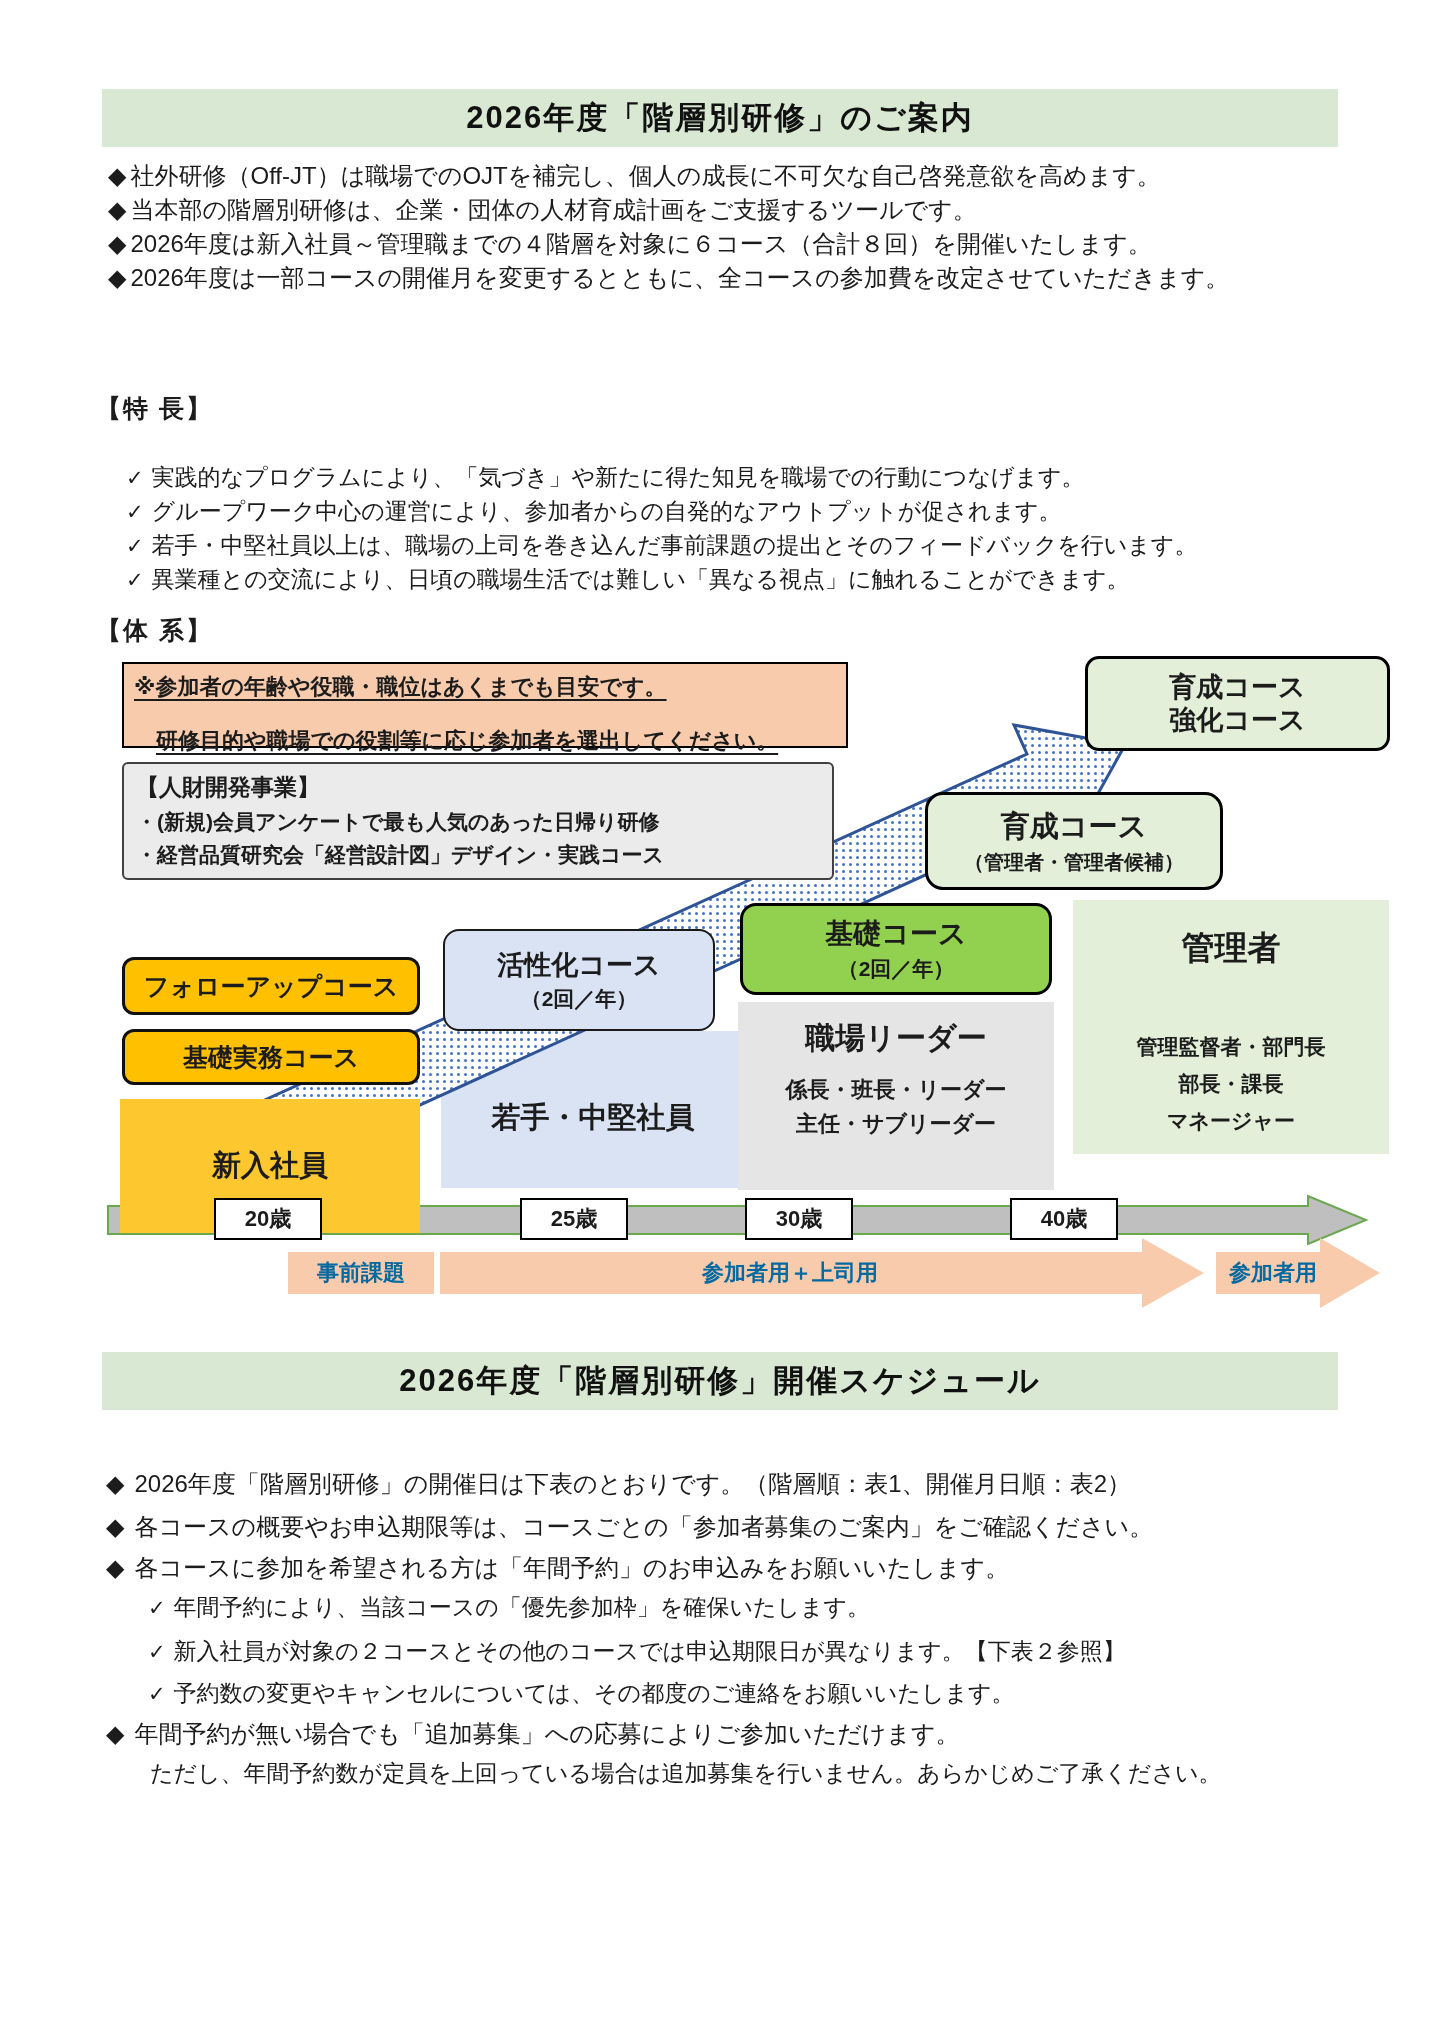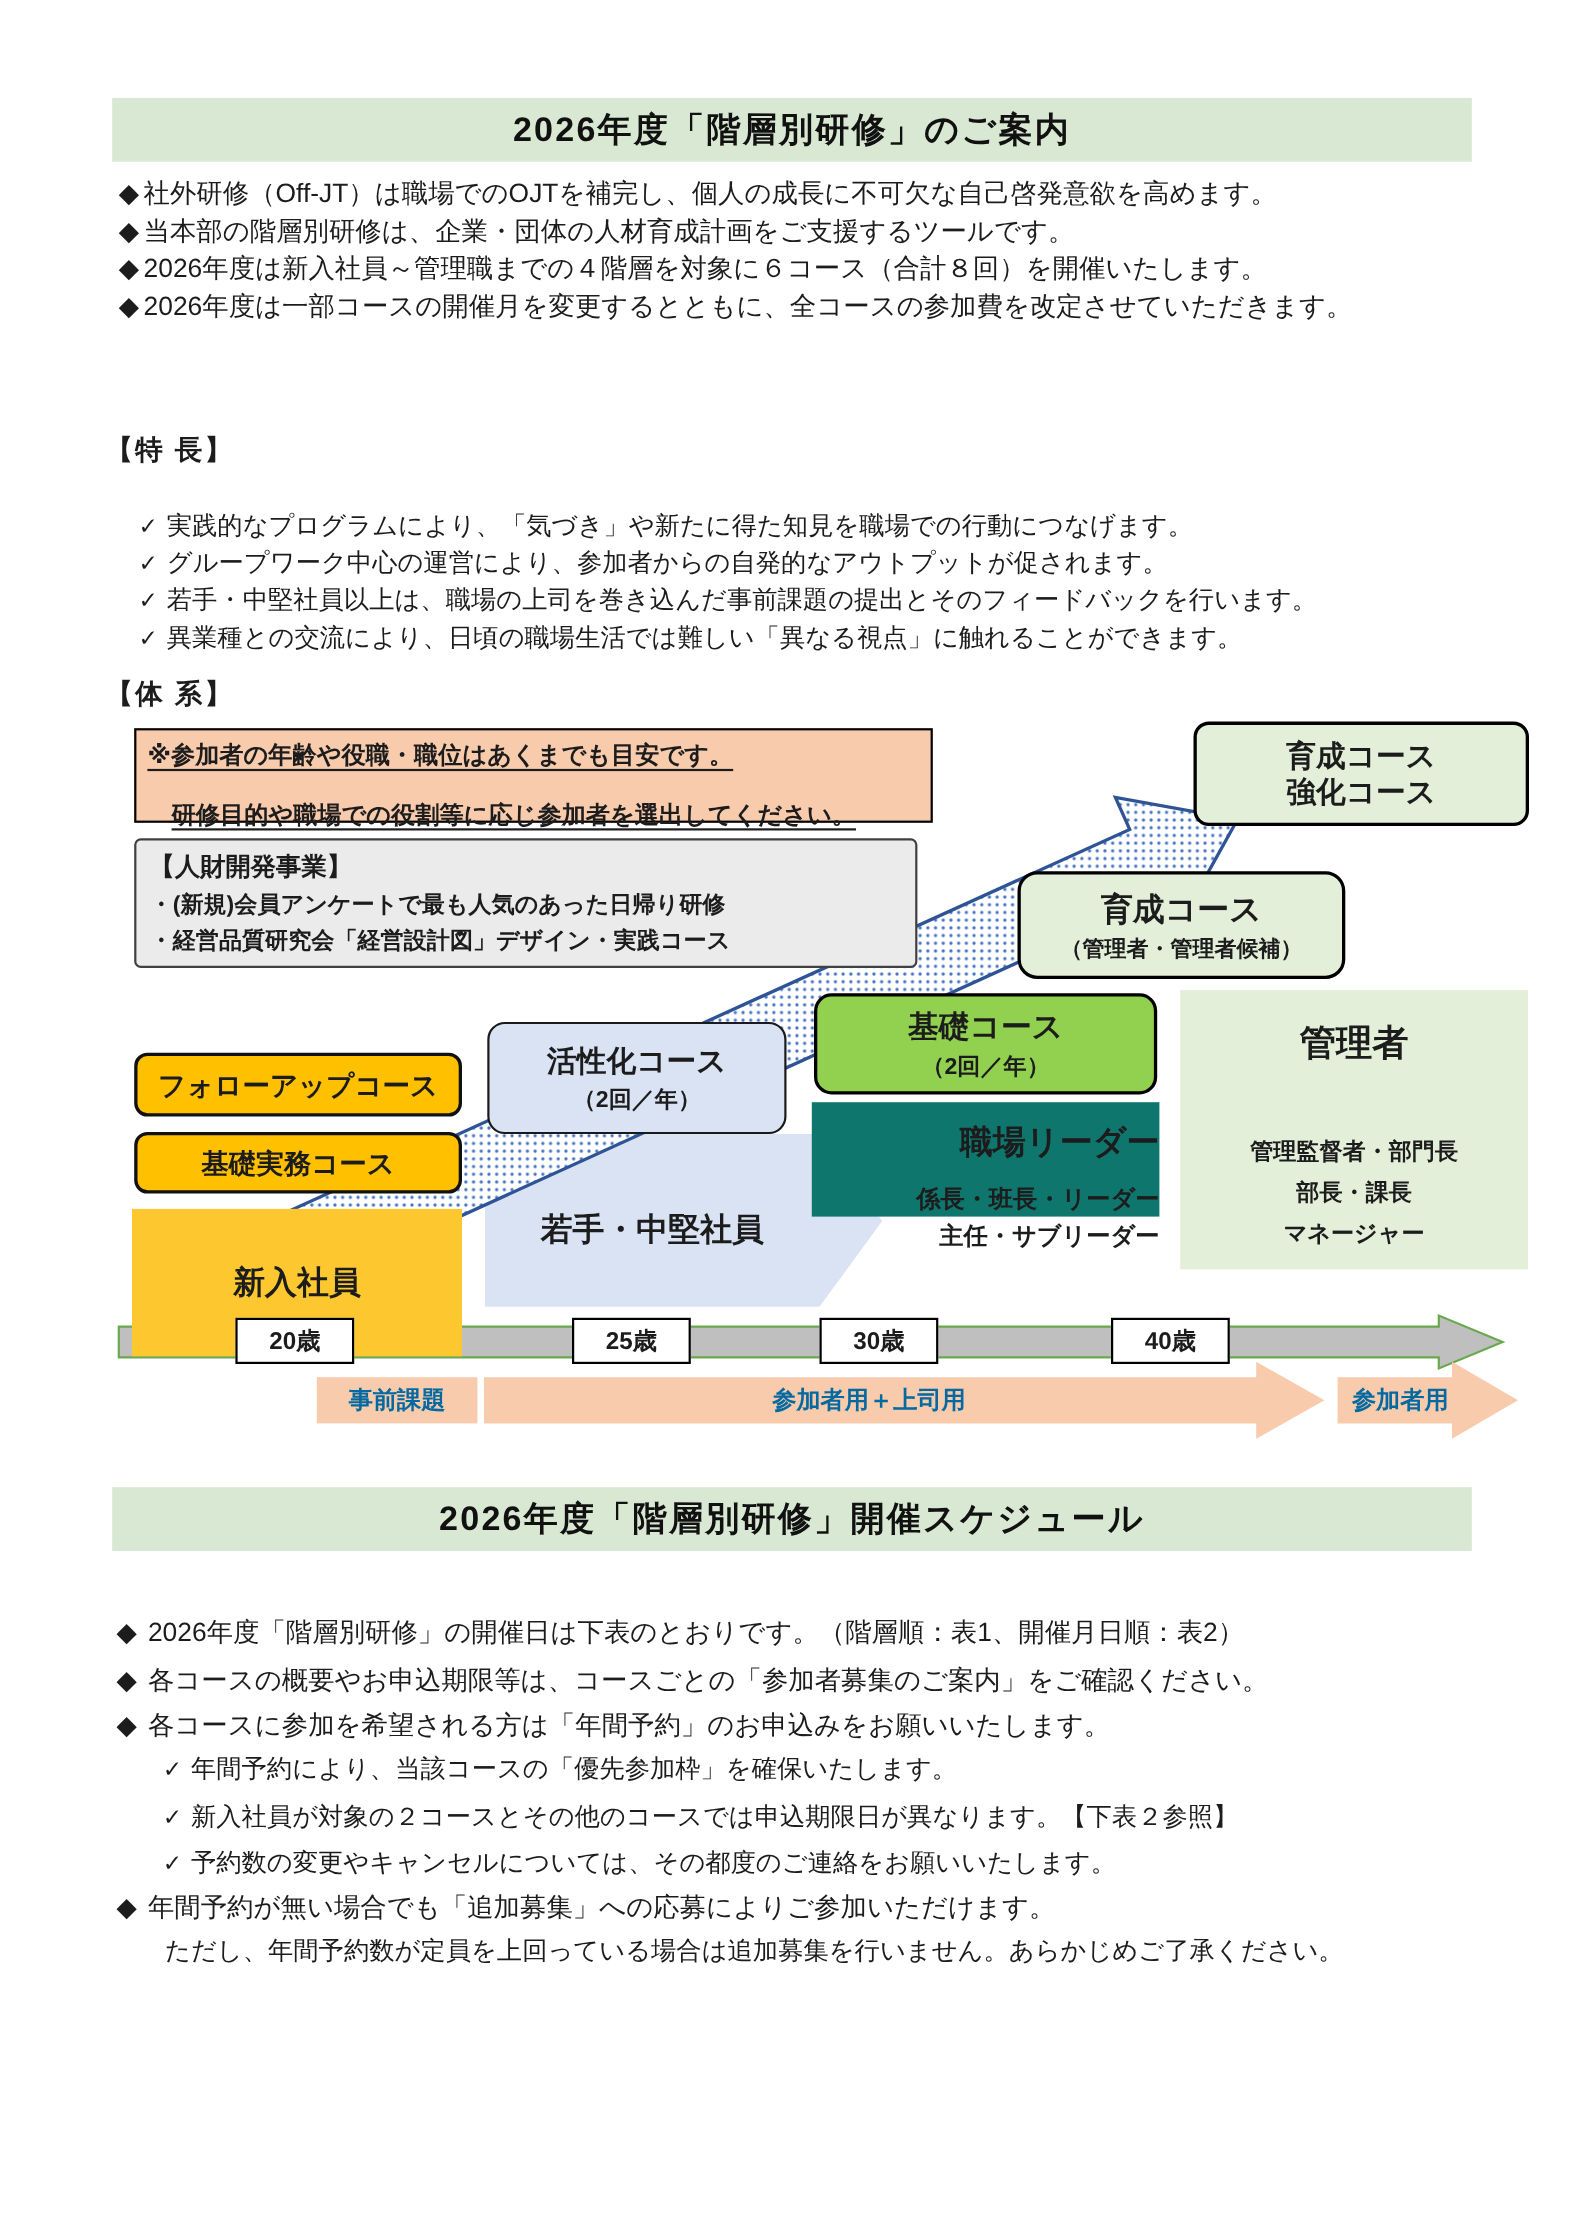--- a/index.html
+++ b/index.html
@@ -34,21 +34,21 @@
   .gray-box .i{font-size:21px;font-weight:600;margin-top:5px;white-space:nowrap;}
 
   .box-mgmt{left:1085px;top:656px;width:305px;height:95px;background:#e3efd9;border:3px solid #000;border-radius:14px;}
   .box-mgmt div{font-size:27px;font-weight:bold;line-height:33px;}
   .box-ikusei{left:925px;top:792px;width:298px;height:98px;background:#e3efd9;border:3.5px solid #000;border-radius:18px;}
   .box-ikusei .a{font-size:29px;font-weight:bold;}
   .box-ikusei .b{font-size:20px;font-weight:bold;margin-top:2px;}
   .box-kiso{left:740px;top:903px;width:312px;height:92px;background:#92d050;border:3.5px solid #000;border-radius:16px;}
   .box-kiso .a{font-size:28px;font-weight:bold;}
   .box-kiso .b{font-size:21px;font-weight:bold;margin-top:2px;}
-  .box-leader{left:738px;top:1002px;width:316px;height:104px;background:#0f766e;justify-content:flex-start;padding-top:16px;align-items:flex-end;}
+  .box-leader{left:738px;top:1002px;width:316px;height:188px;background:#e5e5e5;justify-content:flex-start;padding-top:16px;}
   .box-leader .a{font-size:30px;font-weight:bold;}
   .box-leader .b{font-size:22px;font-weight:bold;margin-top:16px;}
   .box-leader .c{font-size:22px;font-weight:bold;margin-top:4px;}
   .box-kanri{left:1073px;top:900px;width:316px;height:254px;background:#e3efd9;justify-content:flex-start;padding-top:26px;}
   .box-kanri .a{font-size:33px;font-weight:bold;}
   .box-kanri .b{font-size:21px;font-weight:bold;margin-top:62px;}
   .box-kanri .c,.box-kanri .d{font-size:21px;font-weight:bold;margin-top:9px;}
   .box-kassei{left:443px;top:929px;width:272px;height:102px;background:#dae3f3;border:2.5px solid #1a1a1a;border-radius:16px;}
   .box-kassei .a{font-size:27px;font-weight:bold;}
   .box-kassei .b{font-size:21px;font-weight:bold;margin-top:2px;}

